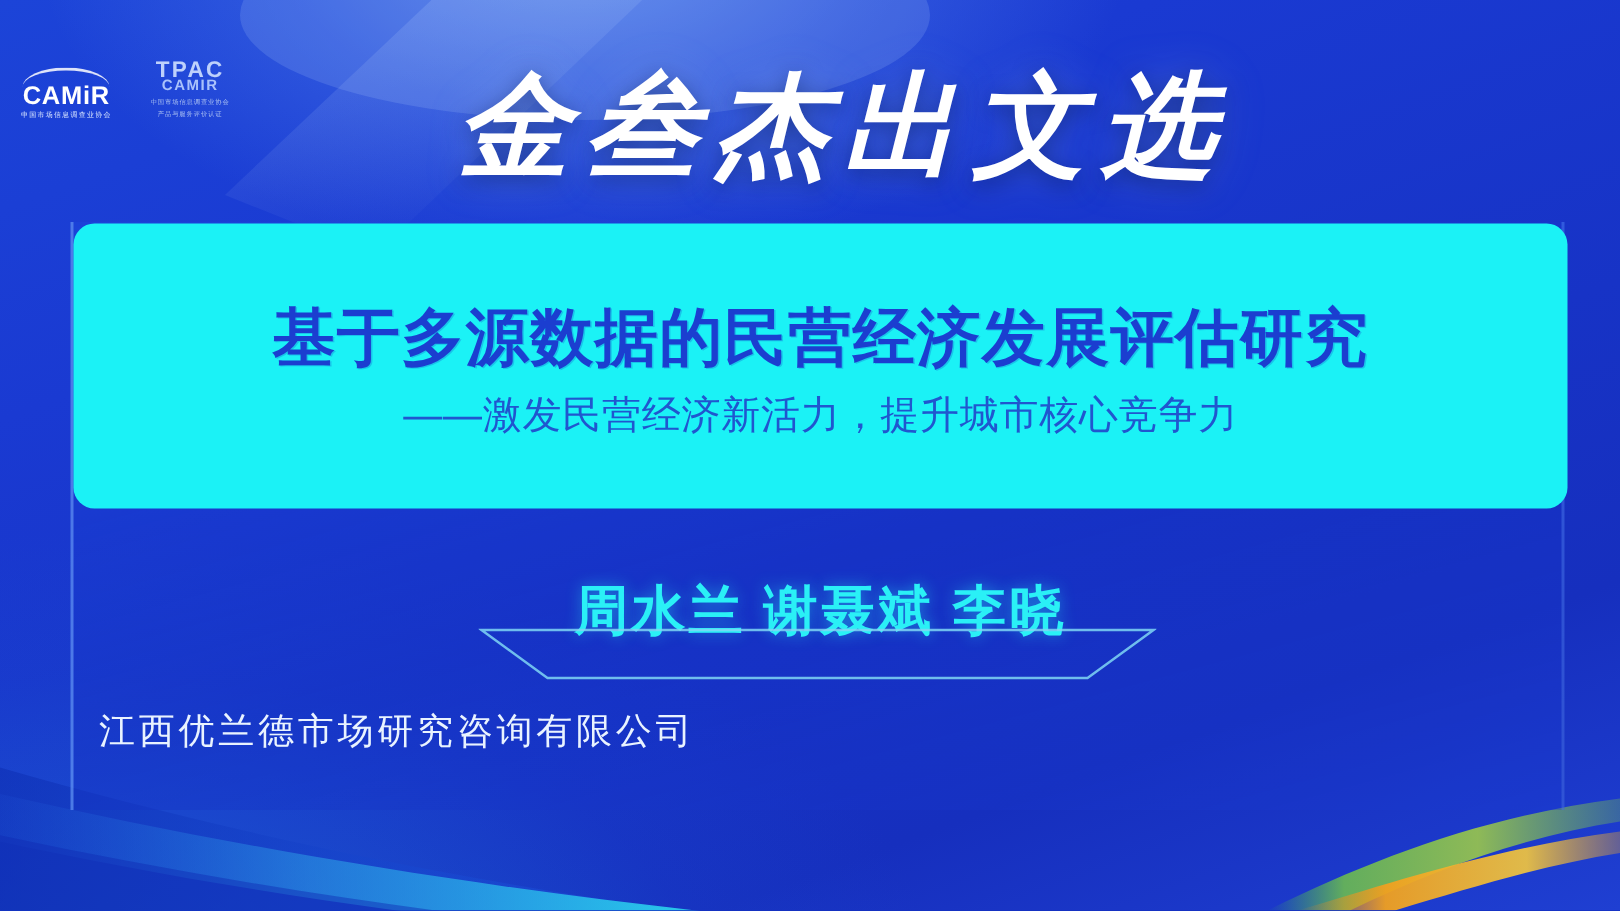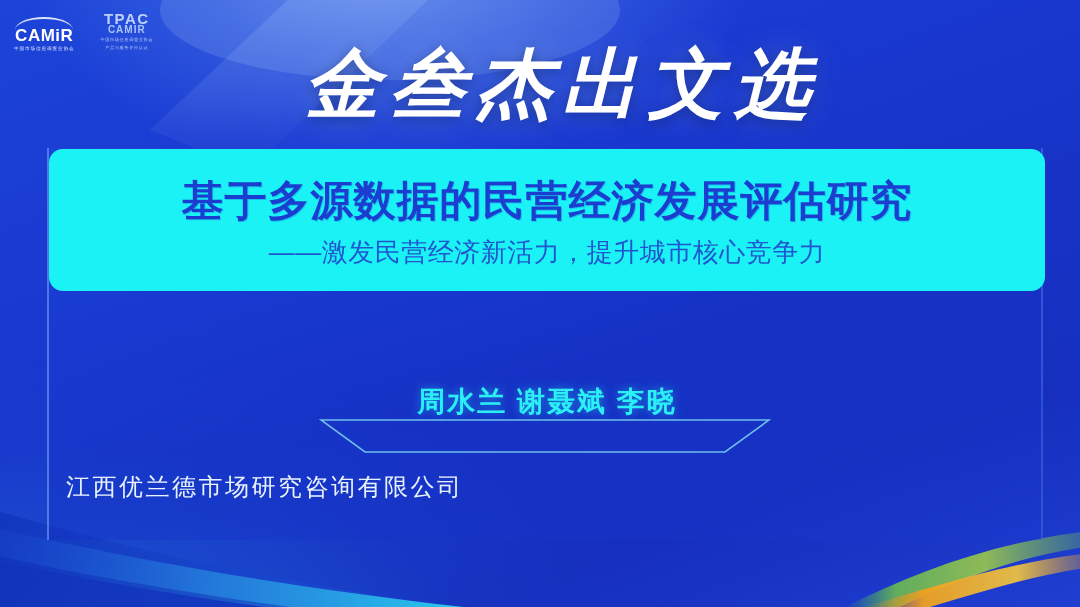--- a/index.html
+++ b/index.html
@@ -42,20 +42,21 @@
     font-family:"Liberation Sans", sans-serif;
   }
   .logo-camir .sub {
     font-size:4.6px; color:#dbe7ff; letter-spacing:0.9px;
     margin-top:2px; white-space:nowrap;
   }
   .logo-tpac { display:flex; flex-direction:column; align-items:center; opacity:0.9; }
   .logo-tpac .t1 {
     font-size:15px; font-weight:bold; color:#cfe0ff; letter-spacing:1.5px;
     line-height:0.95;
+    margin-top:28px;
   }
   .logo-tpac .t2 {
     font-size:10px; font-weight:bold; color:#b9d0ff; letter-spacing:1px;
     line-height:1; margin-top:-1px;
   }
   .logo-tpac .sub {
     font-size:4.2px; color:#b9cdf5; letter-spacing:0.6px; margin-top:2px;
     white-space:nowrap; line-height:1.45;
   }
 
@@ -81,21 +82,21 @@
     width:996px; height:392px;
     background:linear-gradient(165deg, rgba(28,70,220,0.55) 0%, rgba(20,48,196,0.40) 55%, rgba(24,58,210,0.30) 100%);
     border-left:2px solid rgba(120,175,255,0.55);
     border-right:2px solid rgba(120,175,255,0.25);
   }
 
   
   .title-box {
     position:absolute;
     left:0; top:1px;
-    width:996px; height:142px;
+    width:996px; height:190px;
     background:#1bf2f6;
     border-radius:14px;
     display:flex; flex-direction:column;
     align-items:center; justify-content:center;
     padding-top:6px;
   }
   .paper-title {
     font-size:42px;
     font-weight:bold;
     color:#1b3ed0;
@@ -113,21 +114,21 @@
     white-space:nowrap;
   }
 
   
   .authors-block {
     position:absolute;
     left:0; top:235px; width:996px;
     text-align:center;
   }
   .authors {
-    font-size:28px;
+    font-size:36px;
     font-weight:bold;
     color:#2af0f6;
     letter-spacing:2px;
     text-shadow:0 0 10px rgba(40,240,250,0.45);
     white-space:nowrap;
   }
   .trapezoid {
     position:absolute;
     left:50%; transform:translateX(-50%);
     top:270px;

